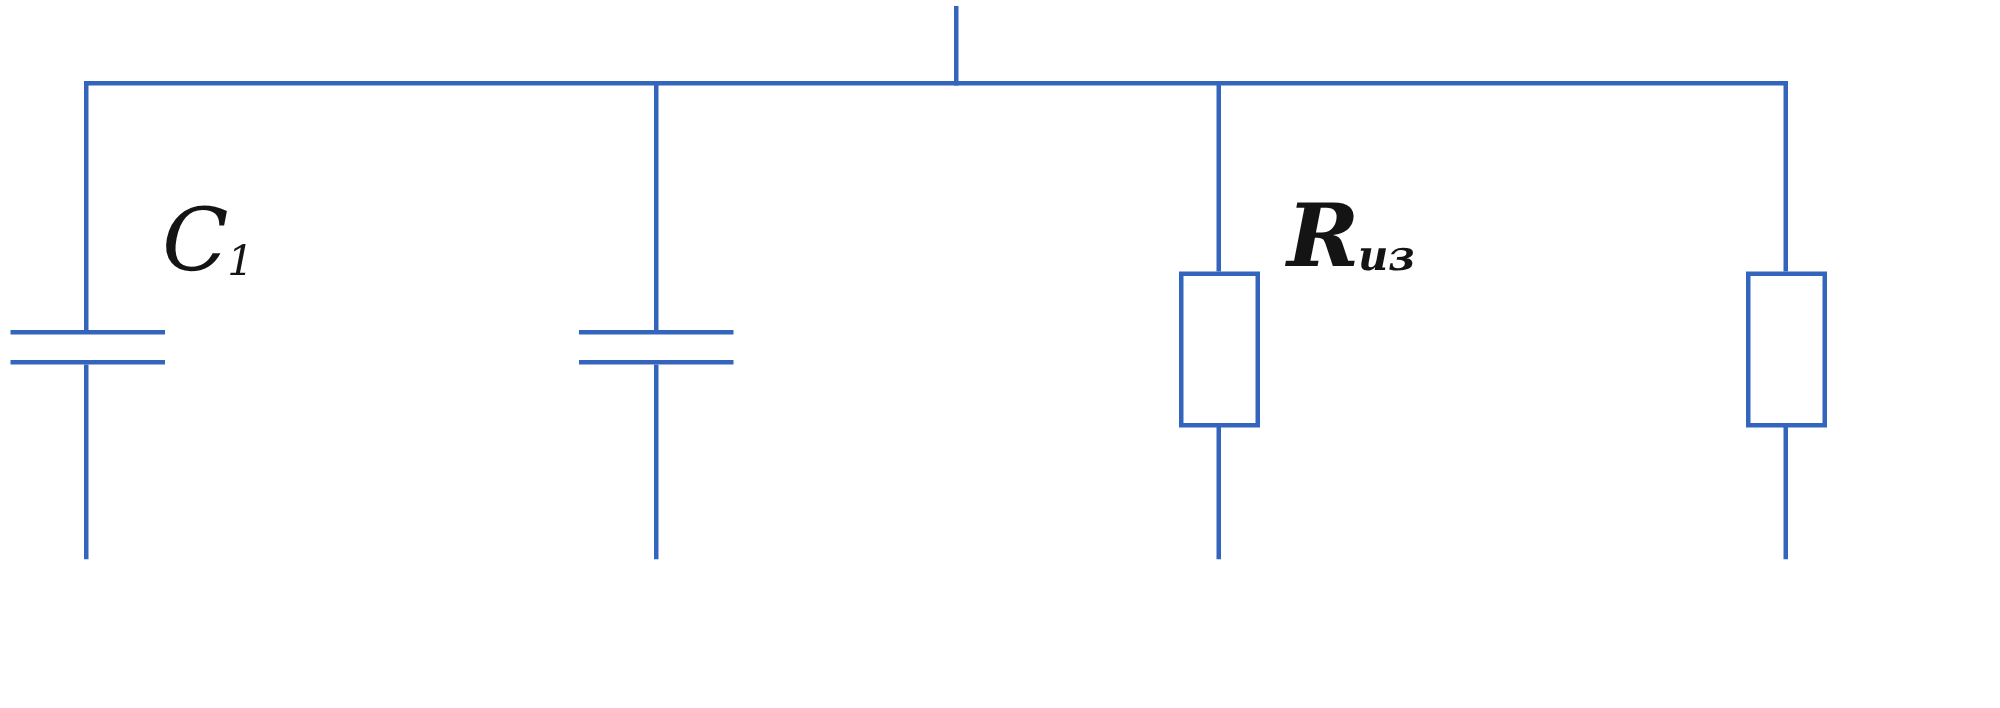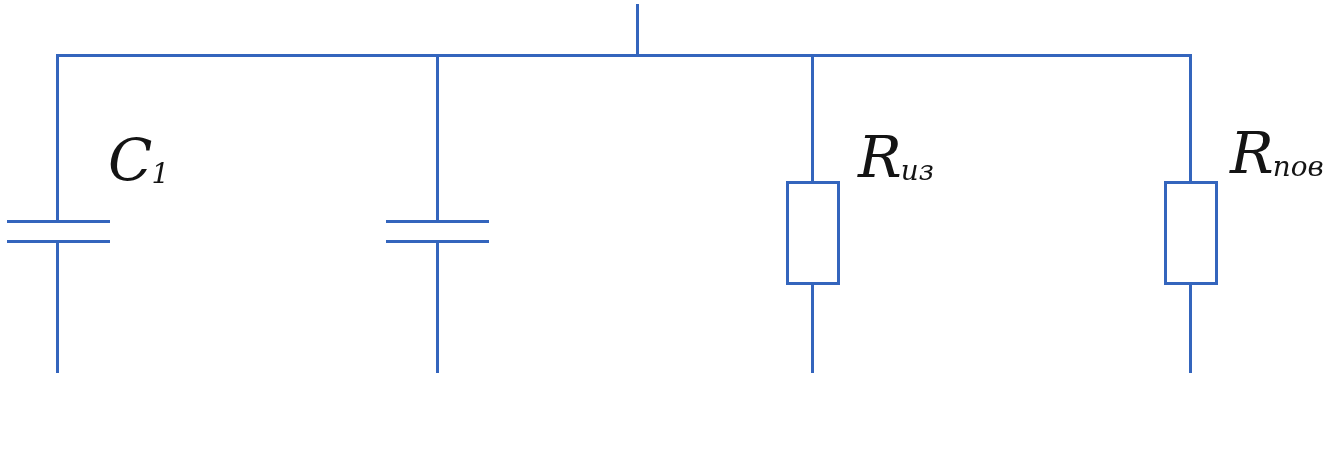--- a/index.html
+++ b/index.html
@@ -81,21 +81,18 @@
 
   <div class="wire v" style="left:1189px; top:54px;  height:130px;"></div>
   <div class="resistor-box" style="left:1164px; top:181px; width:54px; height:104px;"></div>
   <div class="wire v" style="left:1189px; top:284px; height:125px;"></div>
 
   <div class="label" style="left:108px; top:131px;">
     <span class="sym">C</span><sub>1</sub>
   </div>
 
 
-  <div class="label" style="left:858px; top:128px;">
+  <div class="label" style="left:858px; top:128px;font-weight:bold;">
     <span class="sym">R</span><sub>из</sub>
   </div>
 
-  <div class="label" style="left:1230px; top:124px;">
-    <span class="sym">R</span><sub>пов</sub>
-  </div>
 
 </div>
 
 </body></html>

